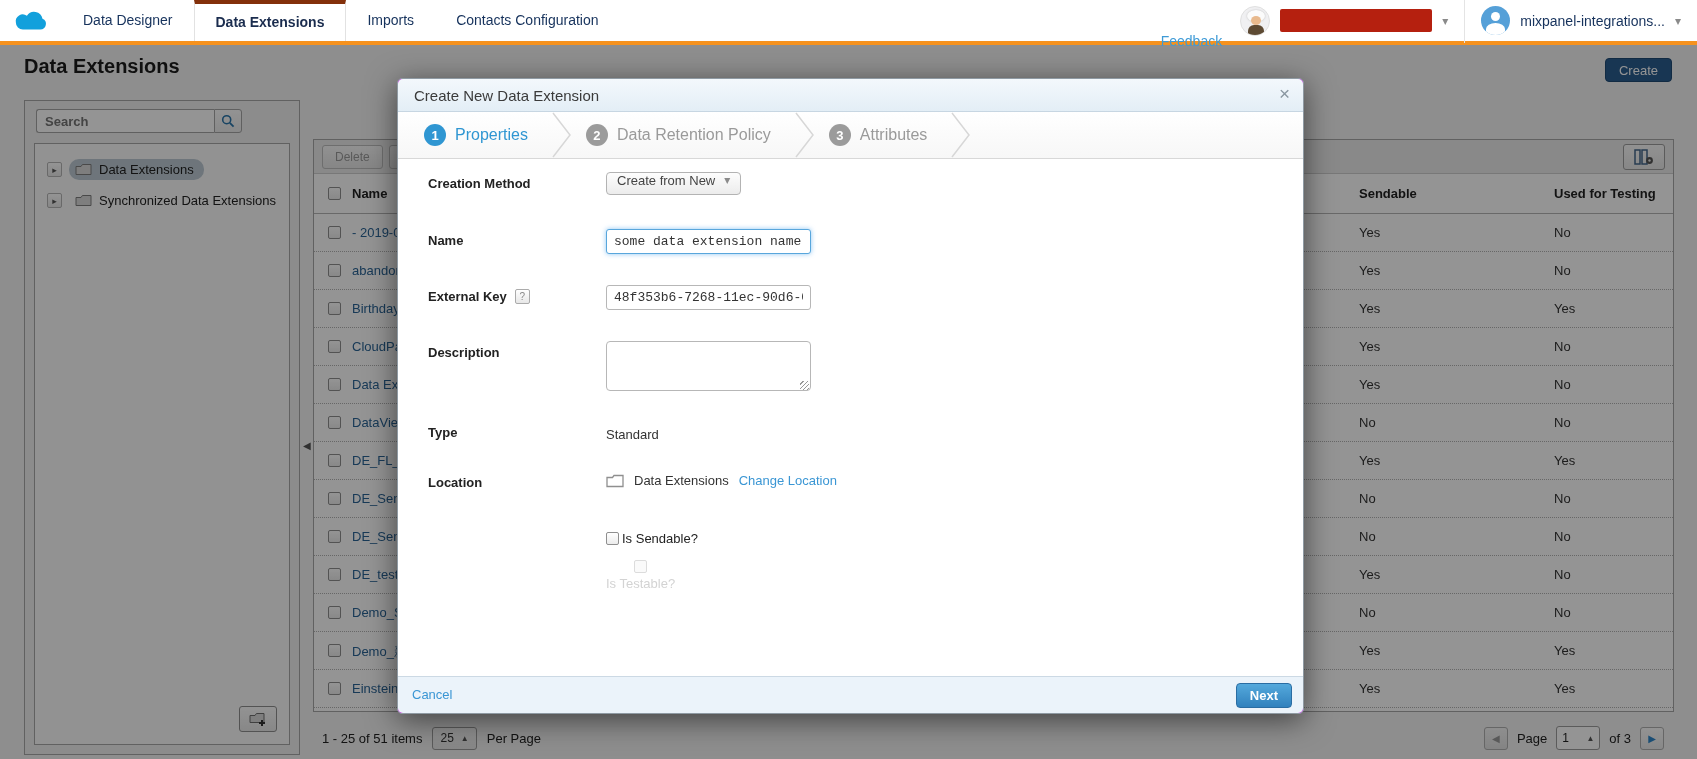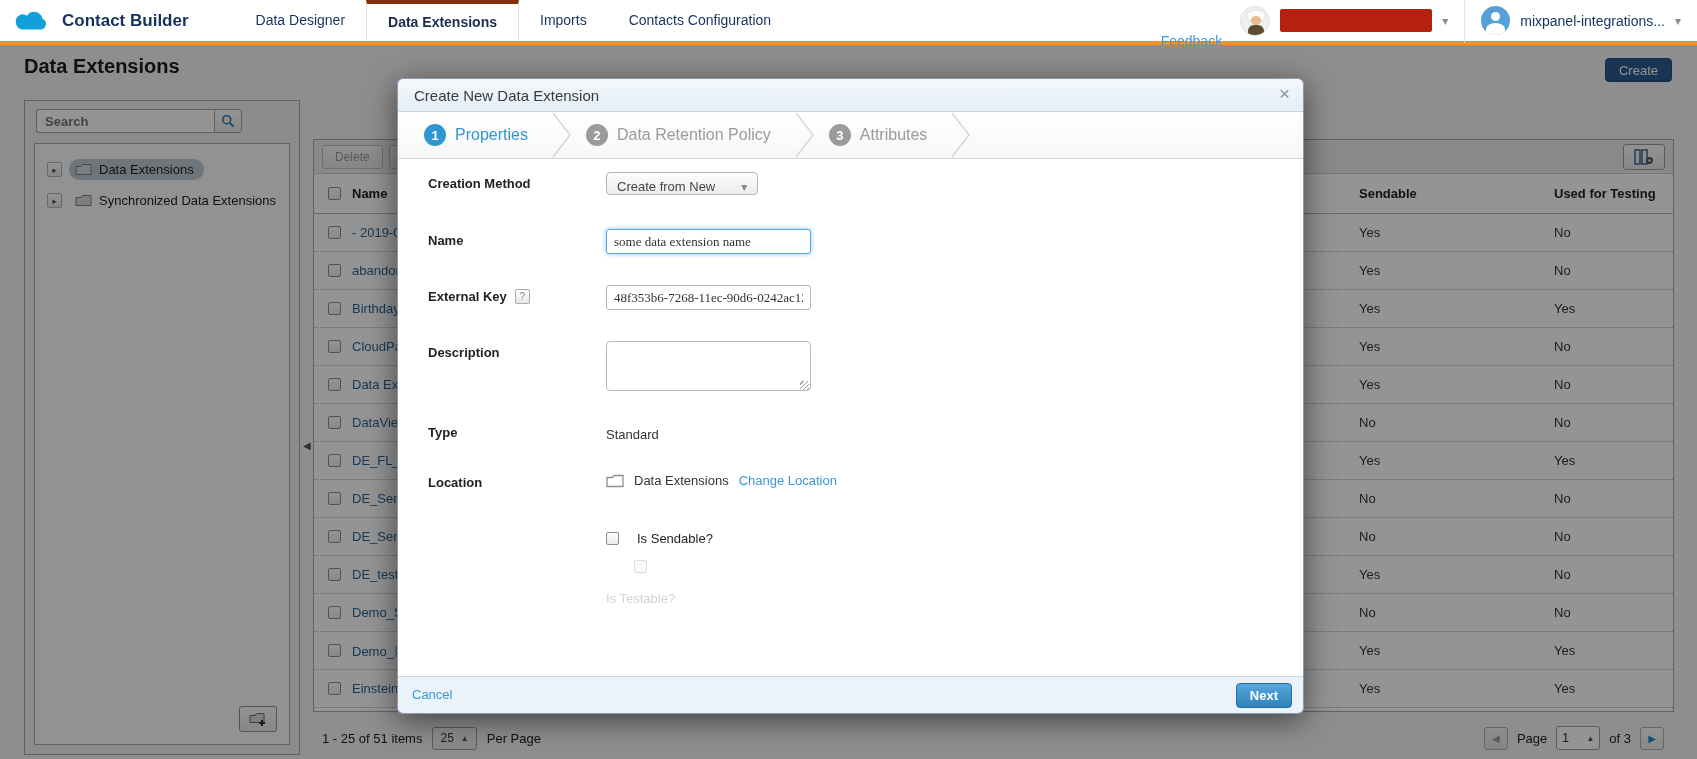--- a/index.html
+++ b/index.html
@@ -108,48 +108,47 @@
   .step.active .step-num { background:#2f96d2; }
   .step.active .step-label { color:#2f96d2; }
   .step-sep { flex:0 0 auto; }
   .m-body { position:relative; height:518px; background:#fff; }
   .f-row { position:absolute; left:30px; right:20px; }
   .f-label { position:absolute; left:0; top:0; font-size:13px; font-weight:700; color:#222; display:flex; align-items:center; gap:8px; }
   .help-box { width:15px; height:15px; border:1px solid #ababab; border-radius:2px; background:linear-gradient(#fff,#e7e7e7);
               color:#8a8a8a; font-size:10px; font-weight:400; display:inline-flex; align-items:center; justify-content:center; cursor:pointer; }
   .f-control { position:absolute; left:178px; top:-4px; }
   .dd-btn { height:23px; padding:0 10px; border:1px solid #b3b3b3; border-radius:4px; background:linear-gradient(#fdfdfd,#ececec);
-            display:flex; align-items:flex-end; gap:26px; font-size:13px; color:#444; cursor:pointer; }
+            display:flex; align-items:flex-start; gap:9px; font-size:13px; color:#444; cursor:pointer; }
   .txt-input { width:205px; height:25px; border:1px solid #b7b7b7; border-radius:3px; padding:0 7px; font-size:13px; color:#333;
-               font-family:Liberation Serif, serif; }
+               font-family:Liberation Mono, monospace; }
   .txt-input.focused { border:1px solid #58a6dc; box-shadow:0 0 5px rgba(82,168,236,0.65); outline:none; }
   .ta-wrap { position:relative; width:205px; }
   .ta { width:205px; height:50px; border:1px solid #b7b7b7; border-radius:4px; resize:none; font-family:"Liberation Sans", sans-serif; }
   .grip { position:absolute; right:2px; bottom:4px; width:9px; height:9px;
           background:repeating-linear-gradient(135deg, transparent, transparent 2px, #9a9a9a 2px, #9a9a9a 3px); }
   .plain-val { font-size:13px; color:#333; }
   .loc { display:flex; align-items:center; gap:10px; font-size:13px; color:#333; }
   .link { color:#3a96d4; font-size:13px; cursor:pointer; }
-  .chk-row { position:absolute; left:208px; display:flex; align-items:center; gap:18px; font-size:13px; color:#222; }
+  .chk-row { position:absolute; left:208px; display:flex; align-items:center; gap:3px; font-size:13px; color:#222; }
   .chk-row.disabled { color:#d3d3d3; }
   .chk-row.disabled .cb { border-color:#dcdcdc; background:#fafafa; cursor:default; }
   .m-foot { position:absolute; left:0; right:0; bottom:0; height:37px; background:#ebf3fa; border-top:1px solid #ccd9e4;
             border-radius:0 0 5px 5px; }
   .cancel { position:absolute; left:14px; top:10px; font-size:13px; color:#3a96d4; }
   .next-btn { position:absolute; right:11px; top:6px; height:25px; padding:0 13px; font-size:13px; font-weight:700; color:#fff;
               background:linear-gradient(#54a9dc,#3181bd); border:1px solid #2a6da3; border-radius:4px; cursor:pointer; }
 </style>
 </head>
 <body>
 
 <div class="nav">
   <svg class="logo" viewBox="0 0 40 28">
     <path d="M30 11a9 9 0 0 0-16.4-3A7.3 7.3 0 0 0 2 15.2 7.3 7.3 0 0 0 9.3 22.5h18.2a6 6 0 0 0 2.5-11.5z" fill="#12a0dc"></path>
   </svg>
-  <span class="app-title">Contact Builder</span>
   <div class="tabs">
     <div class="tab">Data Designer</div>
     <div class="tab active">Data Extensions</div>
     <div class="tab">Imports</div>
     <div class="tab">Contacts Configuration</div>
   </div>
   <div class="nav-right">
     <a class="feedback">Feedback</a>
     <span class="einstein">
       <span class="hair"></span>

